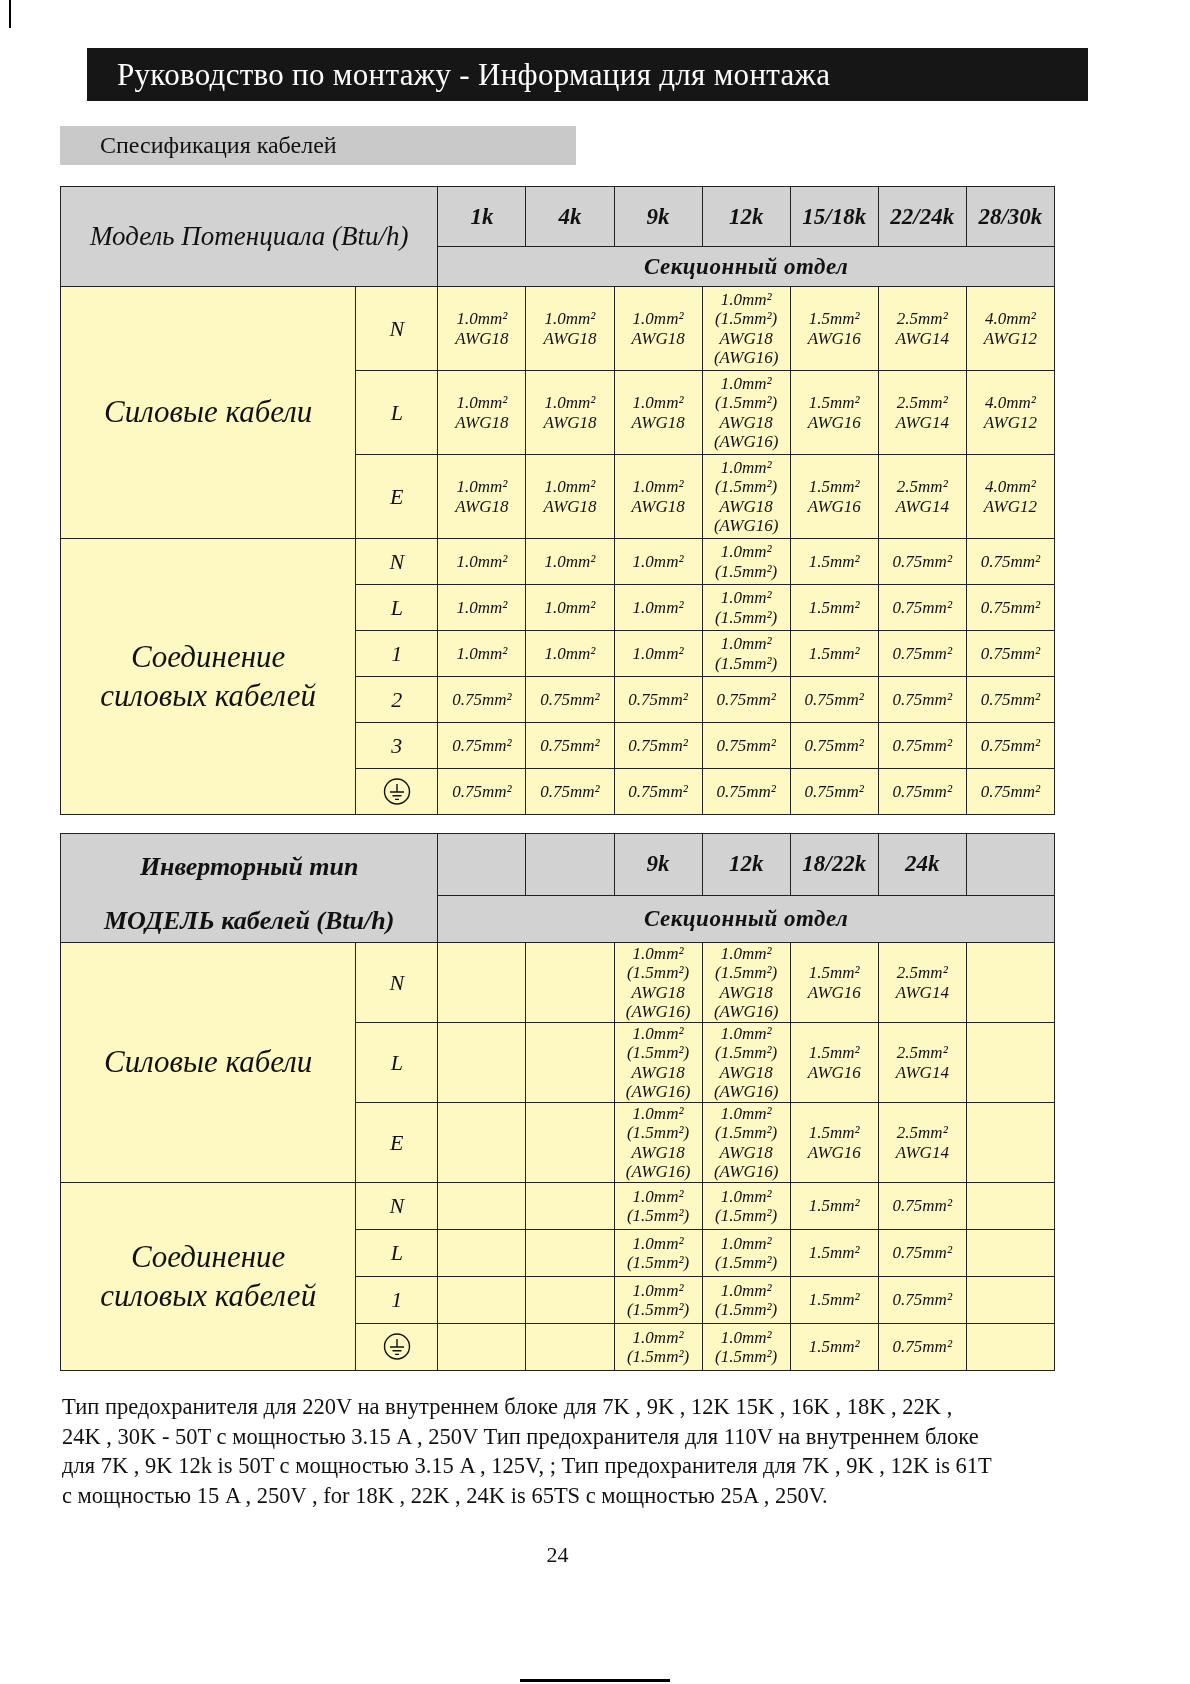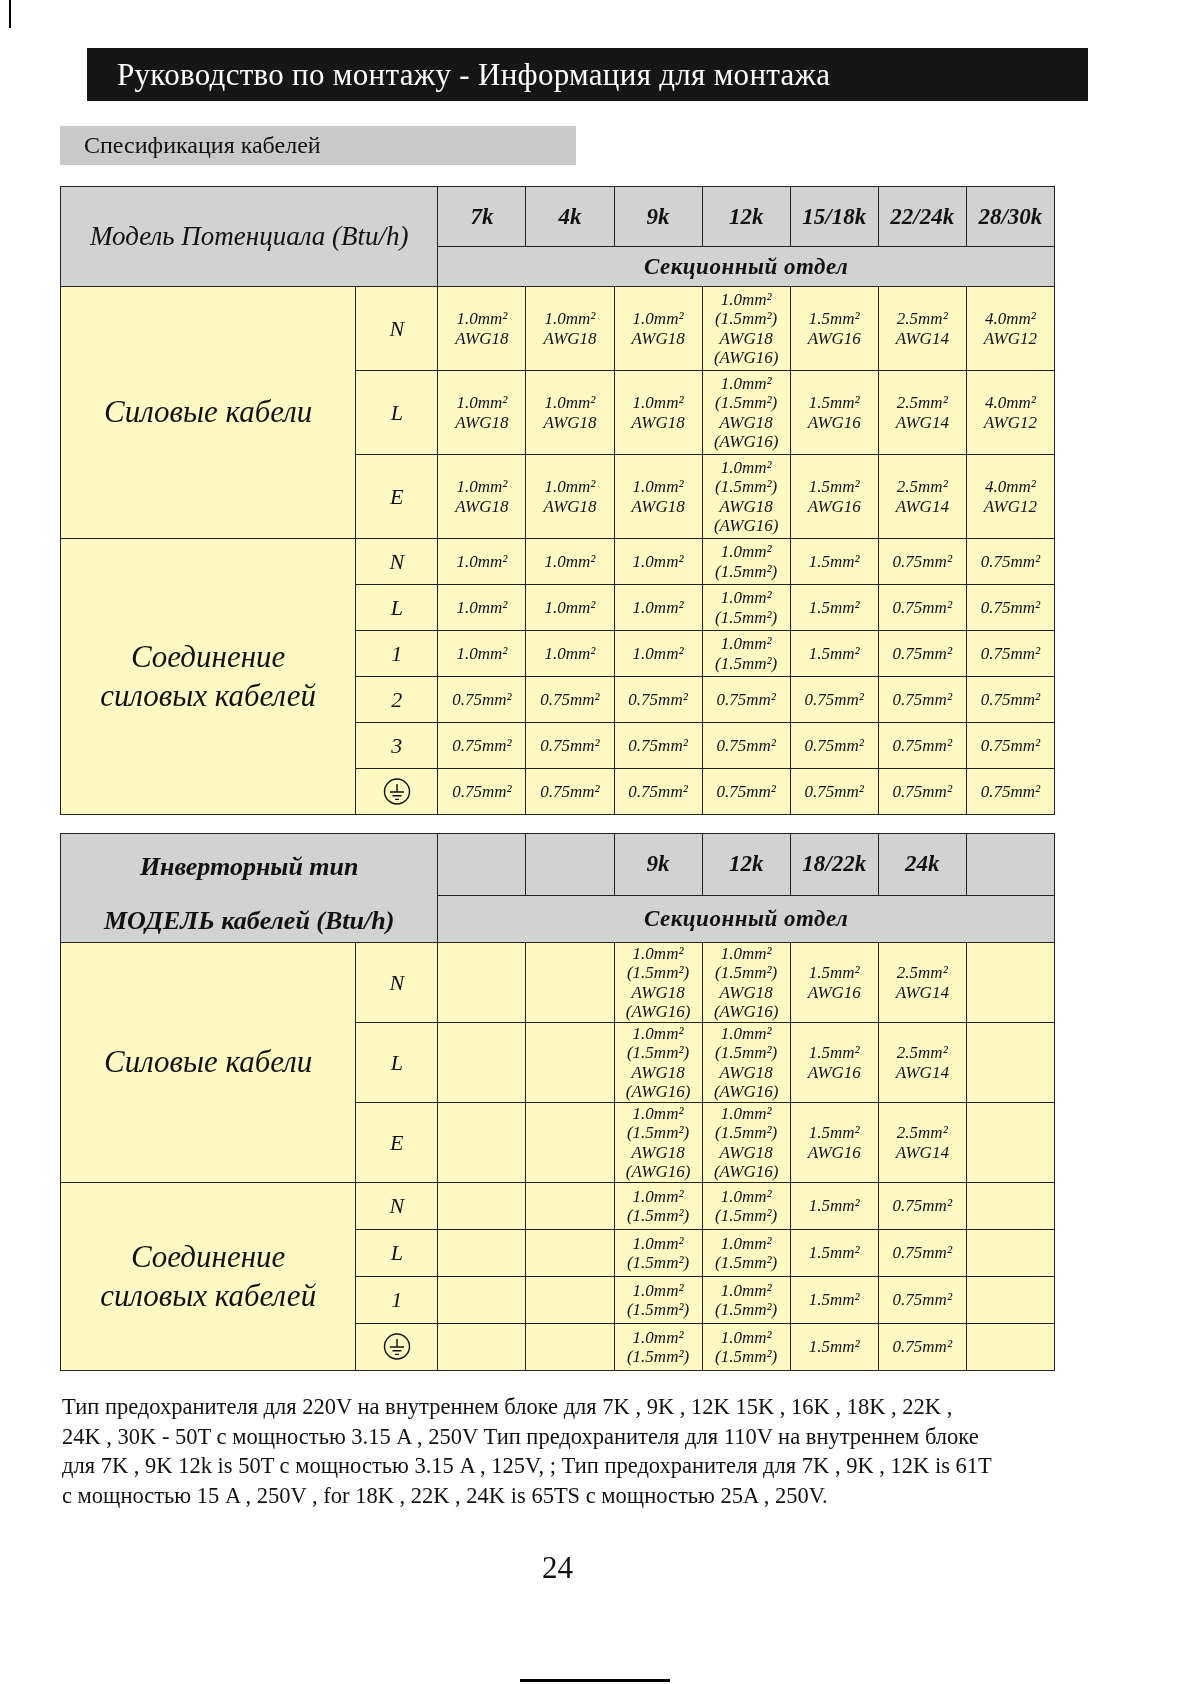--- a/index.html
+++ b/index.html
@@ -12,21 +12,21 @@
   .edge-mark-top { position:absolute; left:9px; top:0; width:2px; height:28px; background:#000; }
   .edge-mark-bottom { position:absolute; left:520px; top:1679px; width:150px; height:3px; background:#000; }
 
   .title-bar {
     position:absolute; left:55px; top:48px; width:1001px; height:53px;
     background:#161616; color:#fff; font-size:31px; line-height:53px;
     padding-left:30px; letter-spacing:0.3px;margin-left:32px;
   }
   .subtitle-bar {
     position:absolute; left:60px; top:126px; width:516px; height:39px;
-    background:#c9c9c9; color:#111; font-size:24px; line-height:39px; padding-left:24px;
+    background:#c9c9c9; color:#111; font-size:24px; line-height:39px; padding-left:40px;
   }
 
   table { border-collapse:collapse; table-layout:fixed; position:absolute; left:60px; width:995px; background:#fef9c3;font-style:italic; }
   #table1 { top:186px; }
   #table2 { top:833px; }
   th, td { border:1px solid #222; text-align:center; vertical-align:middle; font-weight:normal; overflow:hidden; }
   thead th { background:#d2d2d2; }
 
   #table1 thead tr.head-row-1 { height:60px; }
   #table1 thead tr.head-row-2 { height:40px; }
@@ -46,21 +46,21 @@
   .key-cell { font-size:22px; }
   .data-cell { font-size:17px; line-height:1.12; white-space:pre-line; }
   .key-cell svg { vertical-align:middle; }
 
   .footer-note {
     position:absolute; left:62px; top:1392px; width:1004px;
     font-size:22.5px; line-height:1.32; white-space:pre-line;
   }
   .page-number {
     position:absolute; left:60px; top:1542px; width:995px;
-    text-align:center; font-size:31px;margin-top:8px;
+    text-align:center; font-size:22px;
   }
 </style>
 </head>
 <body>
 
 <div class="edge-mark-top"></div>
 
 <div class="title-bar">Руководство по монтажу - Информация для монтажа</div>
 
 <div class="subtitle-bar">Спесификация кабелей</div>
@@ -73,21 +73,21 @@
       <col style="width:88px">
       <col style="width:88px">
       <col style="width:88px">
       <col style="width:88px">
       <col style="width:88px">
       <col style="width:88px">
   </colgroup>
   <thead>
     <tr class="head-row-1">
       <th class="model-header" colspan="2" rowspan="2">Модель Потенциала (Btu/h)</th>
-      <th class="col-head">7k</th>
+      <th class="col-head">1k</th>
       <th class="col-head">4k</th>
       <th class="col-head">9k</th>
       <th class="col-head">12k</th>
       <th class="col-head">15/18k</th>
       <th class="col-head">22/24k</th>
       <th class="col-head">28/30k</th>
     </tr>
     <tr class="head-row-2">
       <th class="section-head" colspan="7">Секционный отдел</th>
     </tr>

